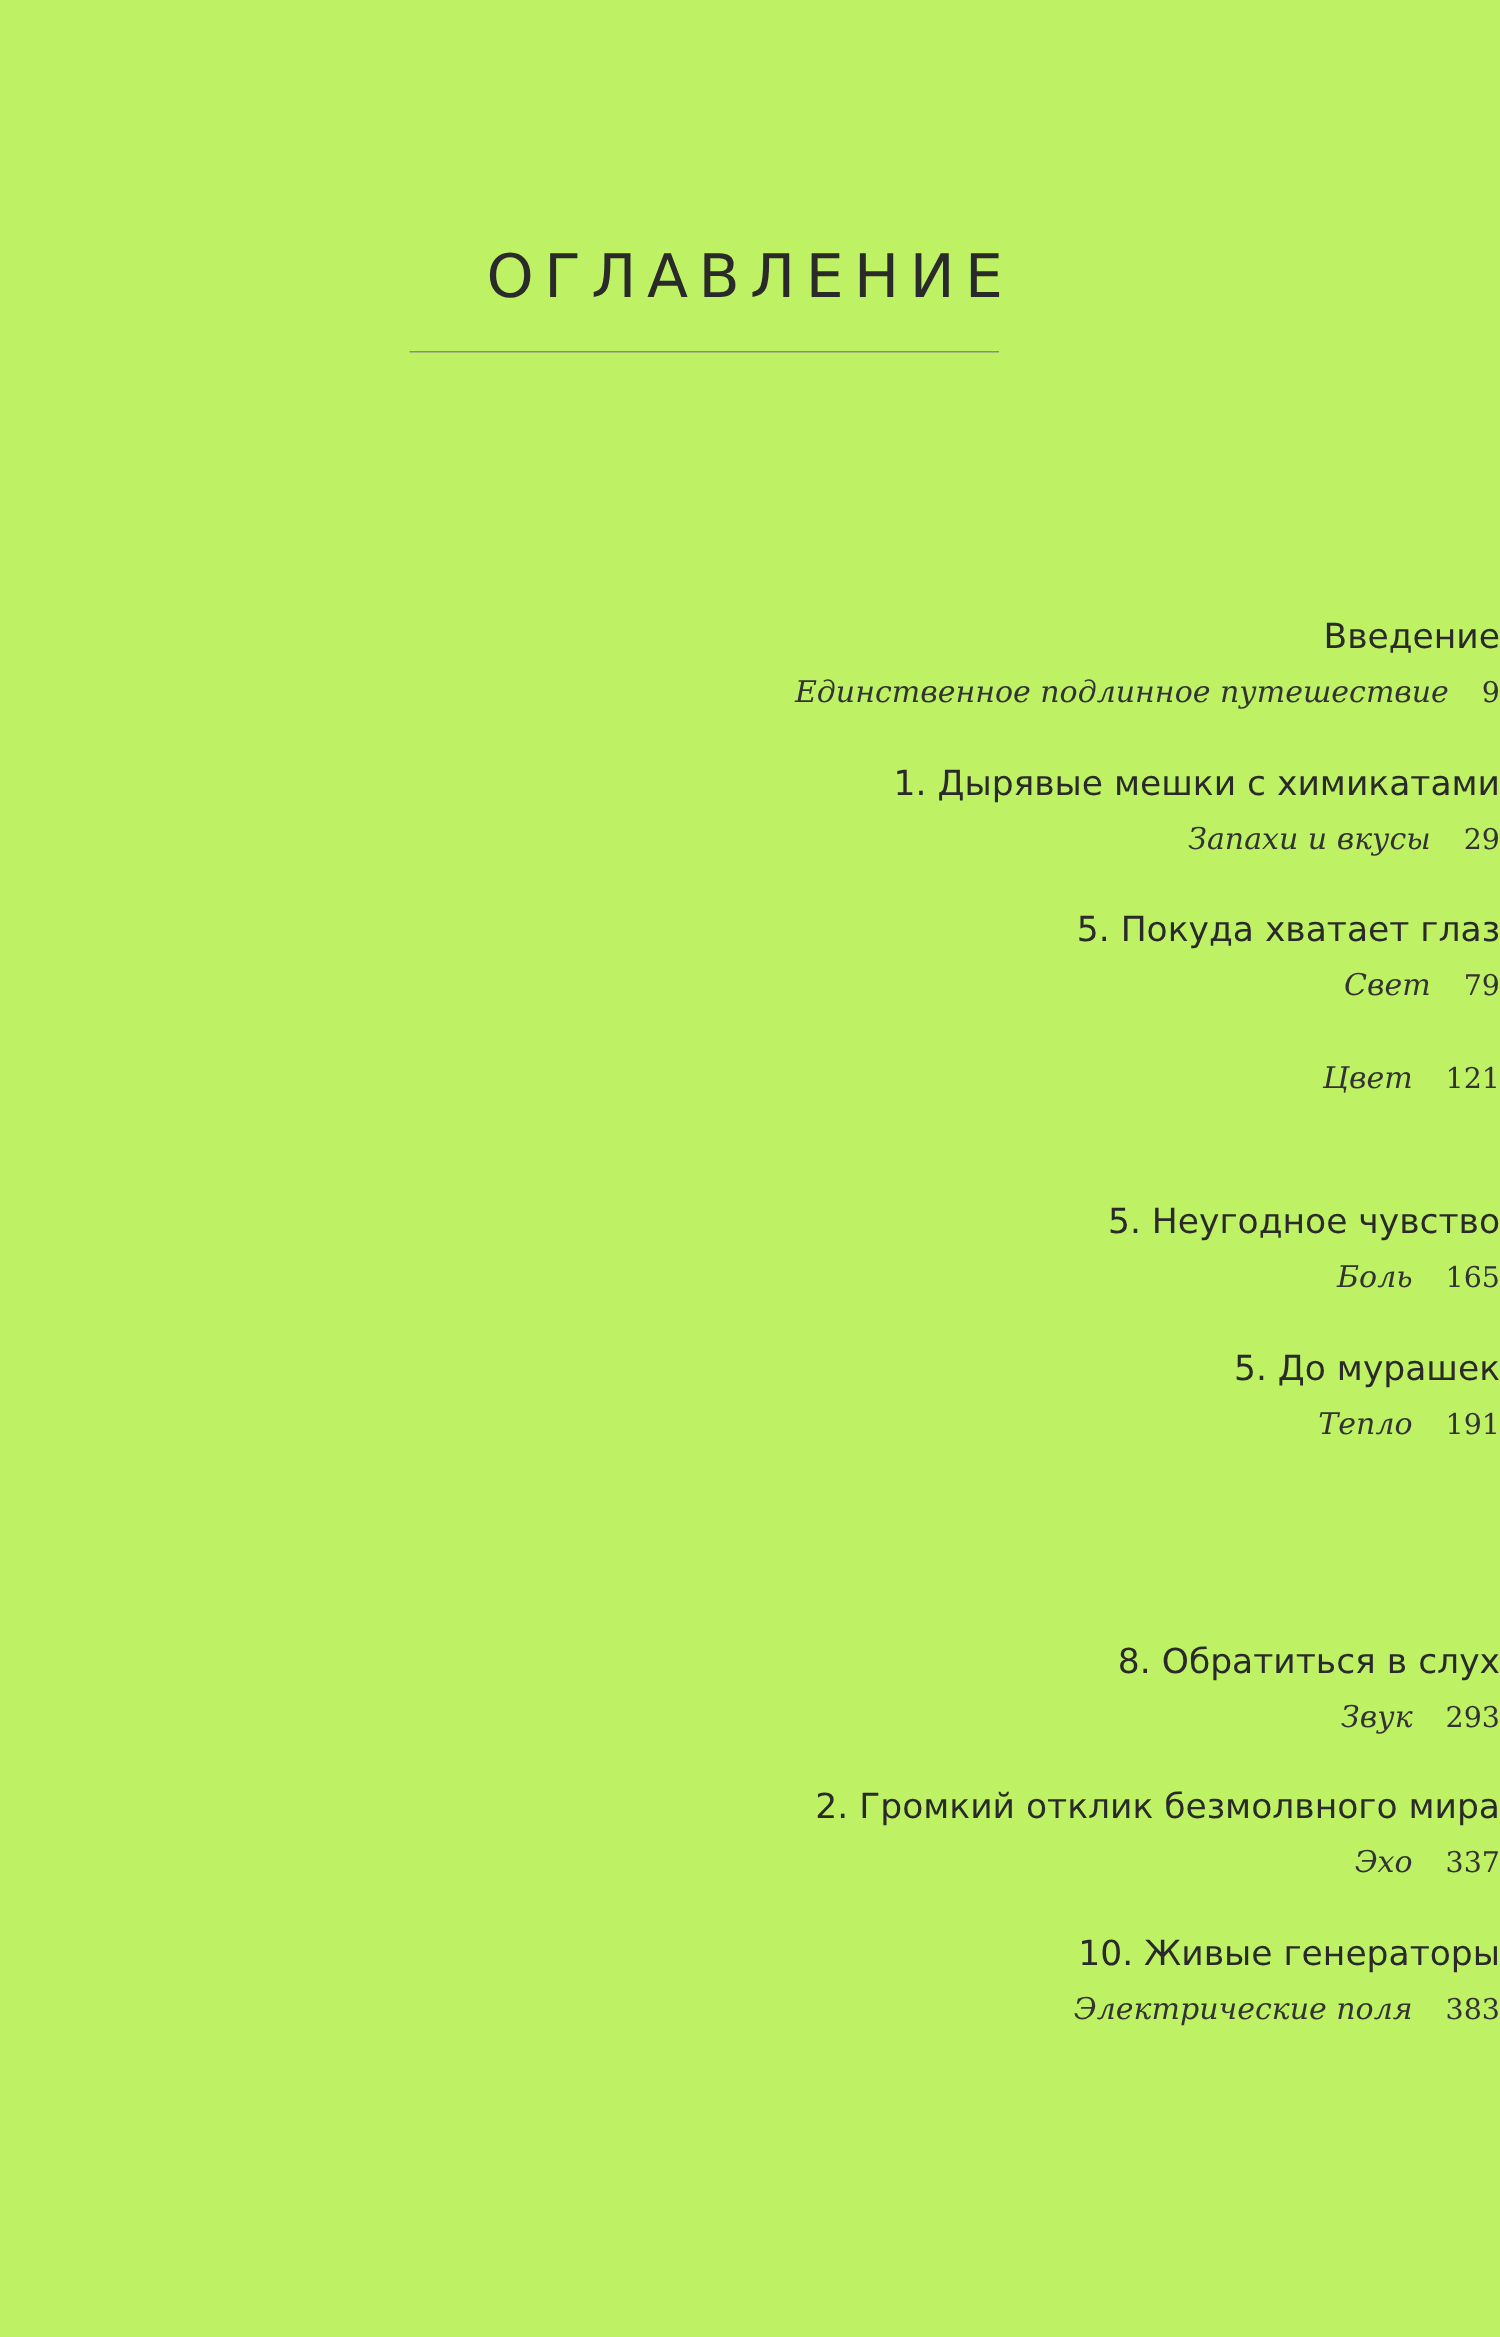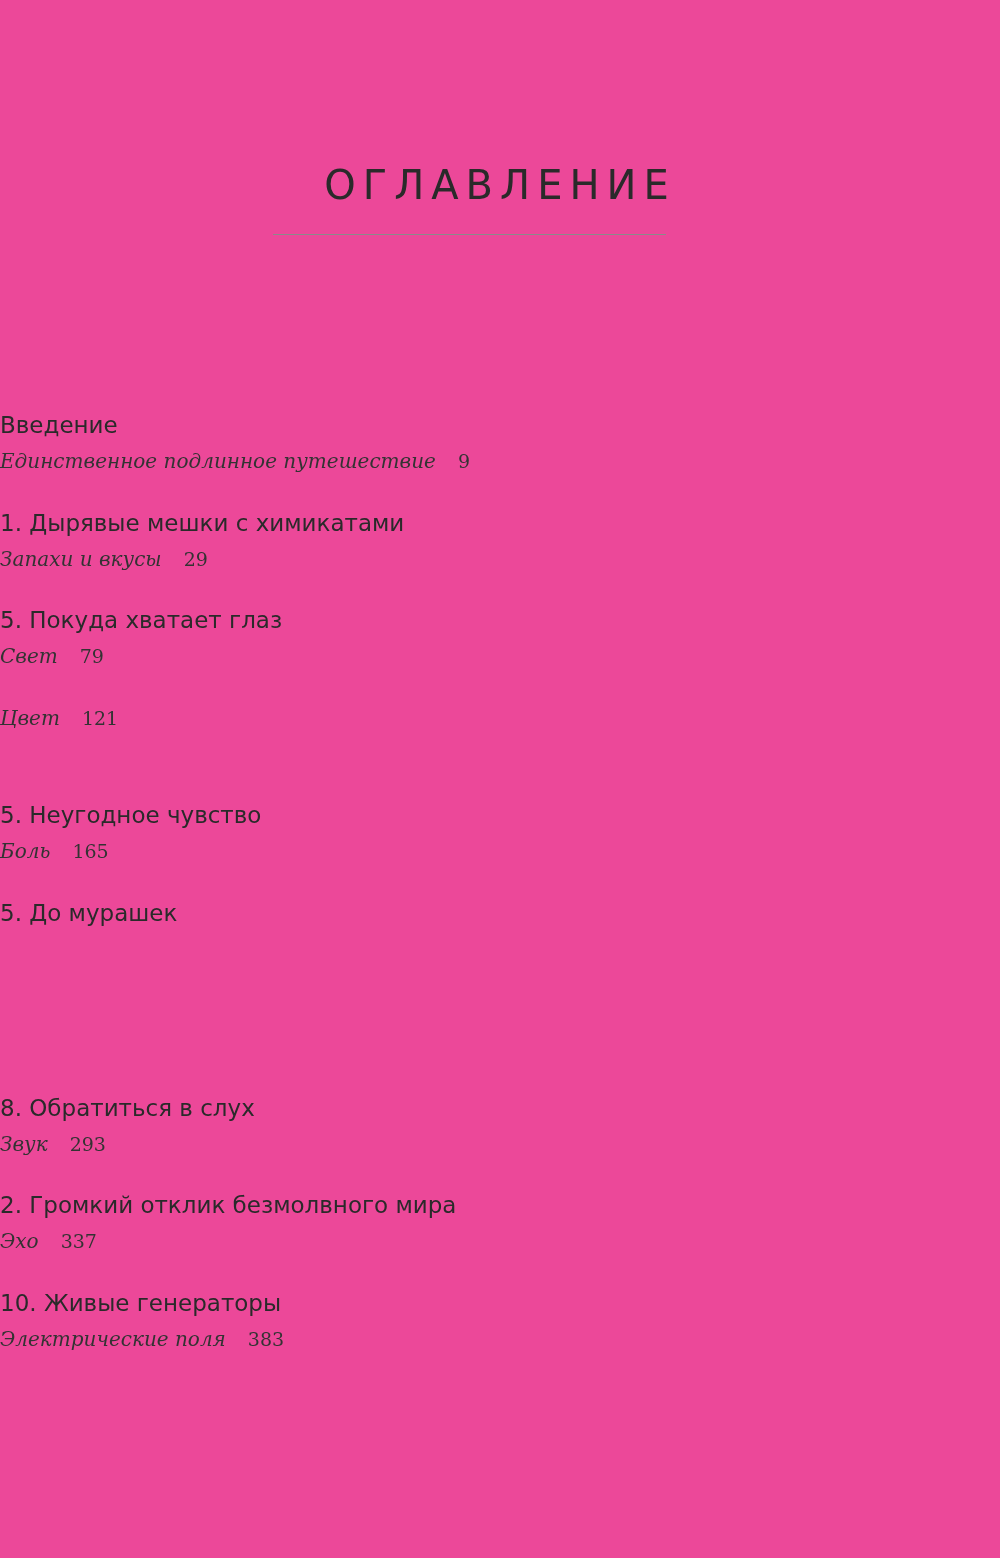--- a/index.html
+++ b/index.html
@@ -12,21 +12,21 @@
       height: 1558px;
       position: relative;
       overflow: hidden;
       color: #2b2b2b;
     }
     .page {
       position: absolute;
       left: 0; top: 0;
       width: 1000px;
       height: 1558px;
-      background: #ec4899;
+      background: #bef264;
     }
     .title {
       position: absolute;
       left: 0;
       width: 1000px;
       top: 160px;
       text-align: center;
       font-family: "DejaVu Sans", sans-serif;
       font-size: 40px;
       letter-spacing: 7px;
@@ -42,21 +42,21 @@
       height: 0;
       border-top: 1.5px solid #8a8a8a;
     }
     .toc {
       position: absolute;
       left: 0;
       width: 1000px;
       top: 407px;
     }
     .entry {
-      text-align: left;
+      text-align: right;
       height: 97.5px;
     }
     .chapter {
       font-family: "DejaVu Sans", sans-serif;
       font-size: 23px;
       color: #2a2a2a;
       line-height: 36px;
       height: 36px;
       white-space: nowrap;
     }
@@ -99,20 +99,21 @@
     </div>
     <div class="entry">
       <div class="sub"><span class="subtitle">Цвет</span><span class="pagenum">121</span></div>
     </div>
     <div class="entry">
       <div class="chapter">5. Неугодное чувство</div>
       <div class="sub"><span class="subtitle">Боль</span><span class="pagenum">165</span></div>
     </div>
     <div class="entry">
       <div class="chapter">5. До мурашек</div>
+      <div class="sub"><span class="subtitle">Тепло</span><span class="pagenum">191</span></div>
     </div>
     <div class="entry">
     </div>
     <div class="entry">
       <div class="chapter">8. Обратиться в слух</div>
       <div class="sub"><span class="subtitle">Звук</span><span class="pagenum">293</span></div>
     </div>
     <div class="entry">
       <div class="chapter">2. Громкий отклик безмолвного мира</div>
       <div class="sub"><span class="subtitle">Эхо</span><span class="pagenum">337</span></div>

